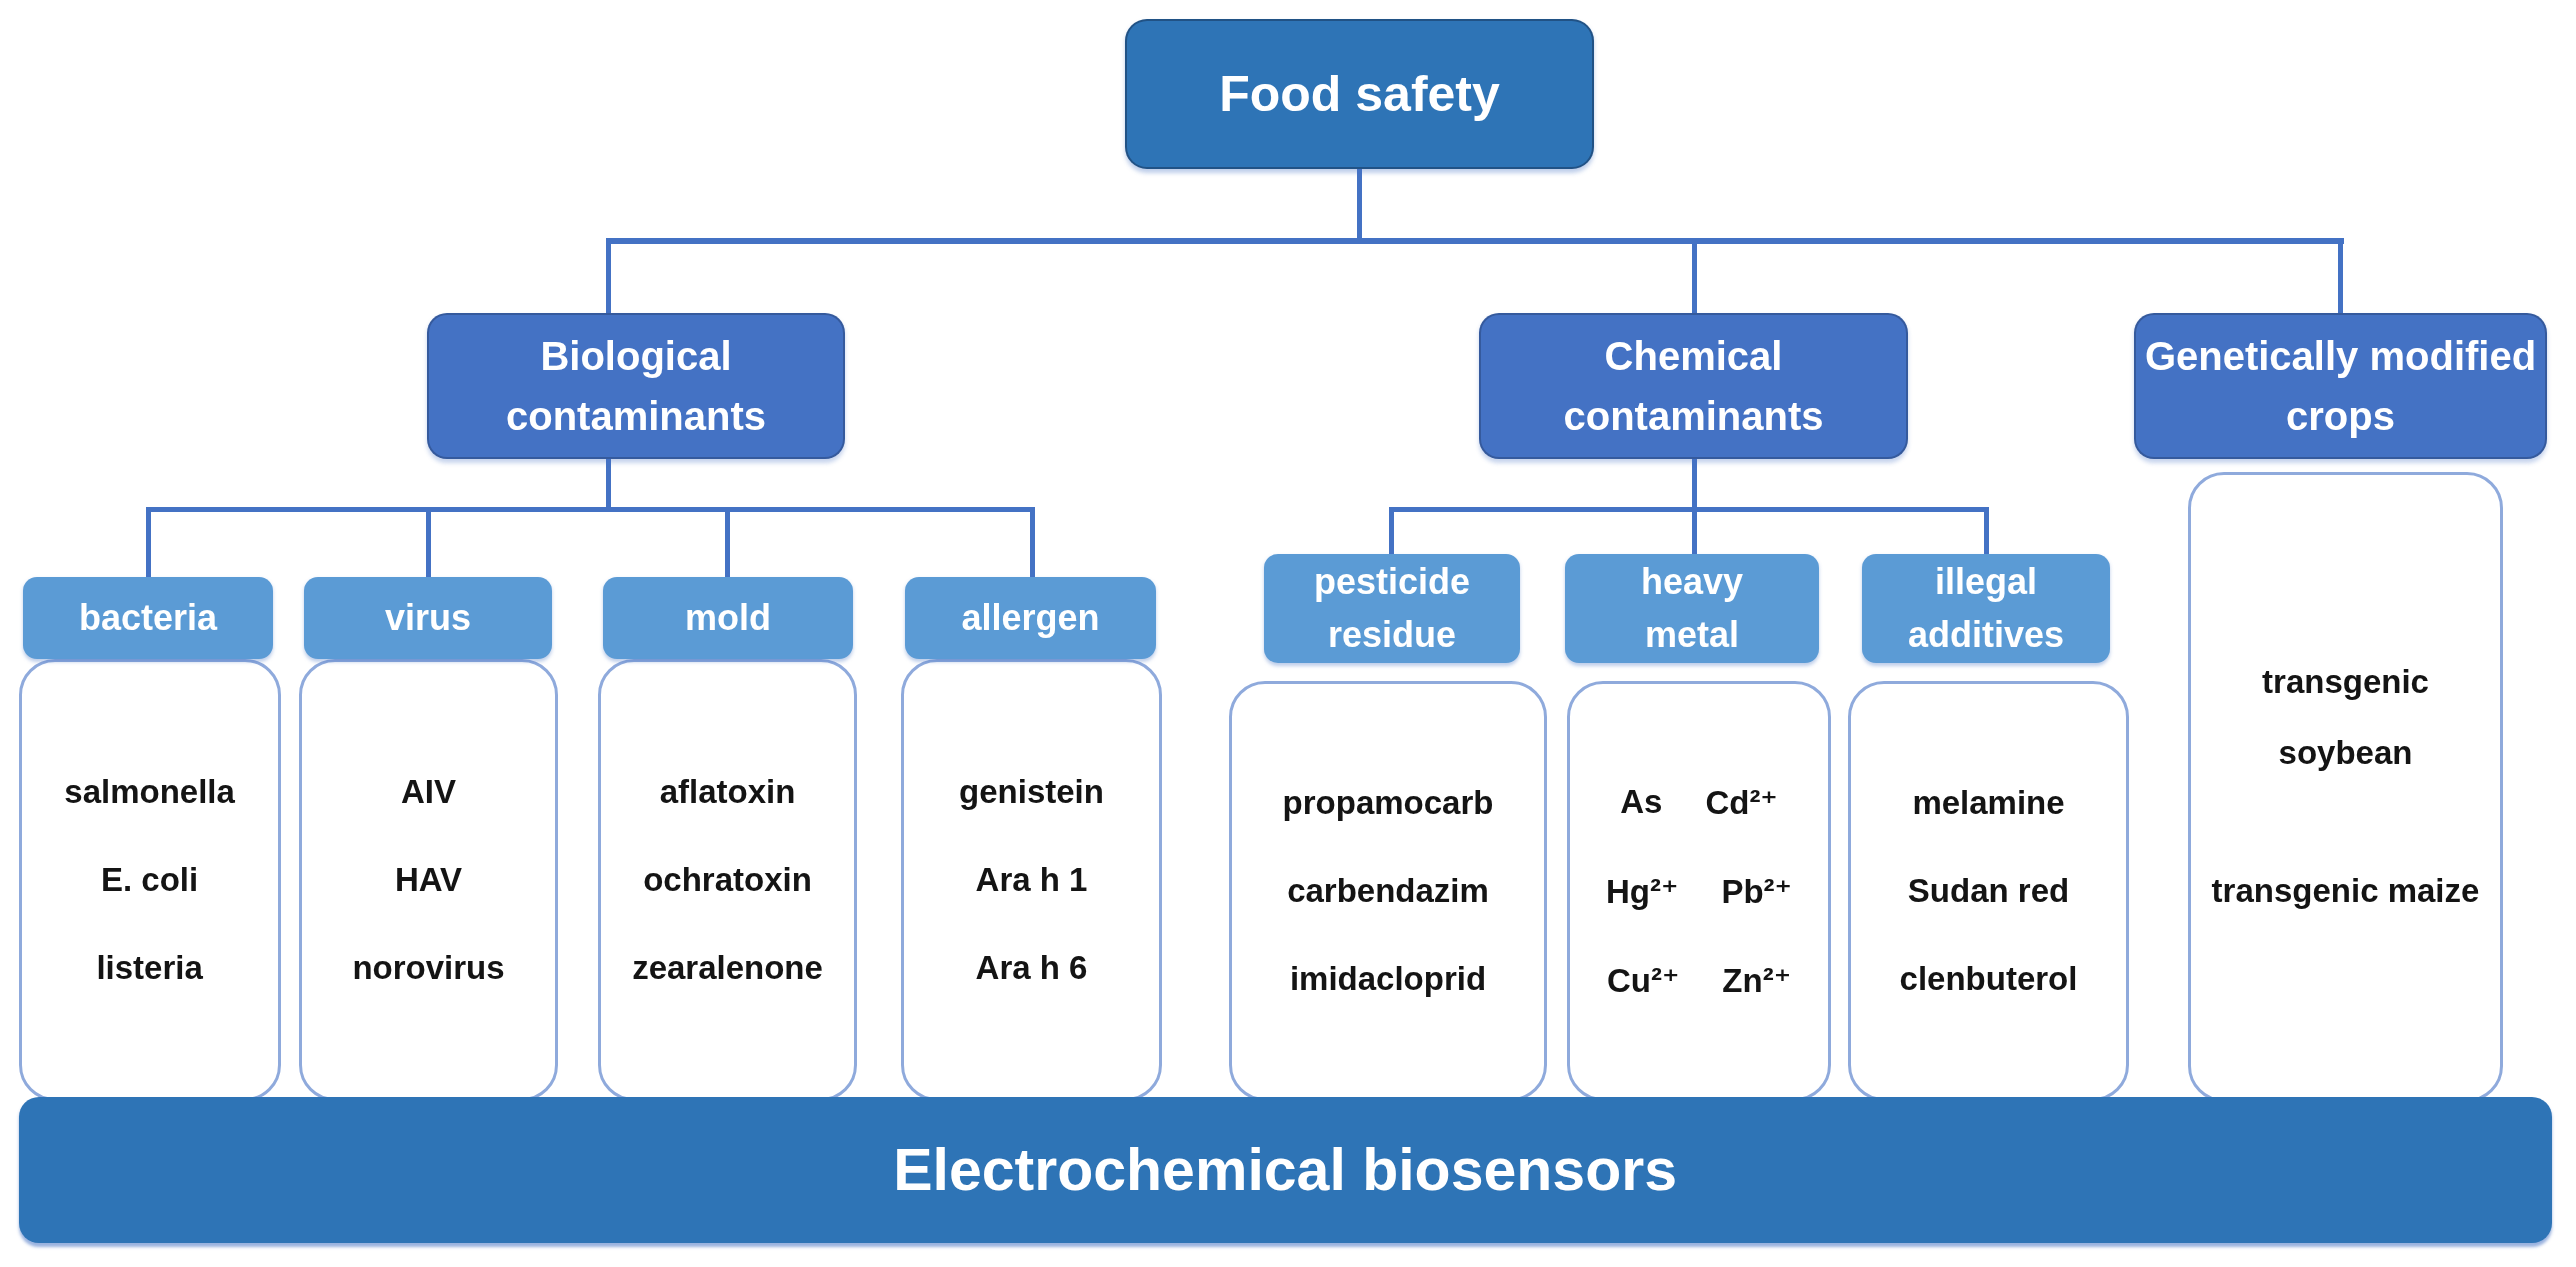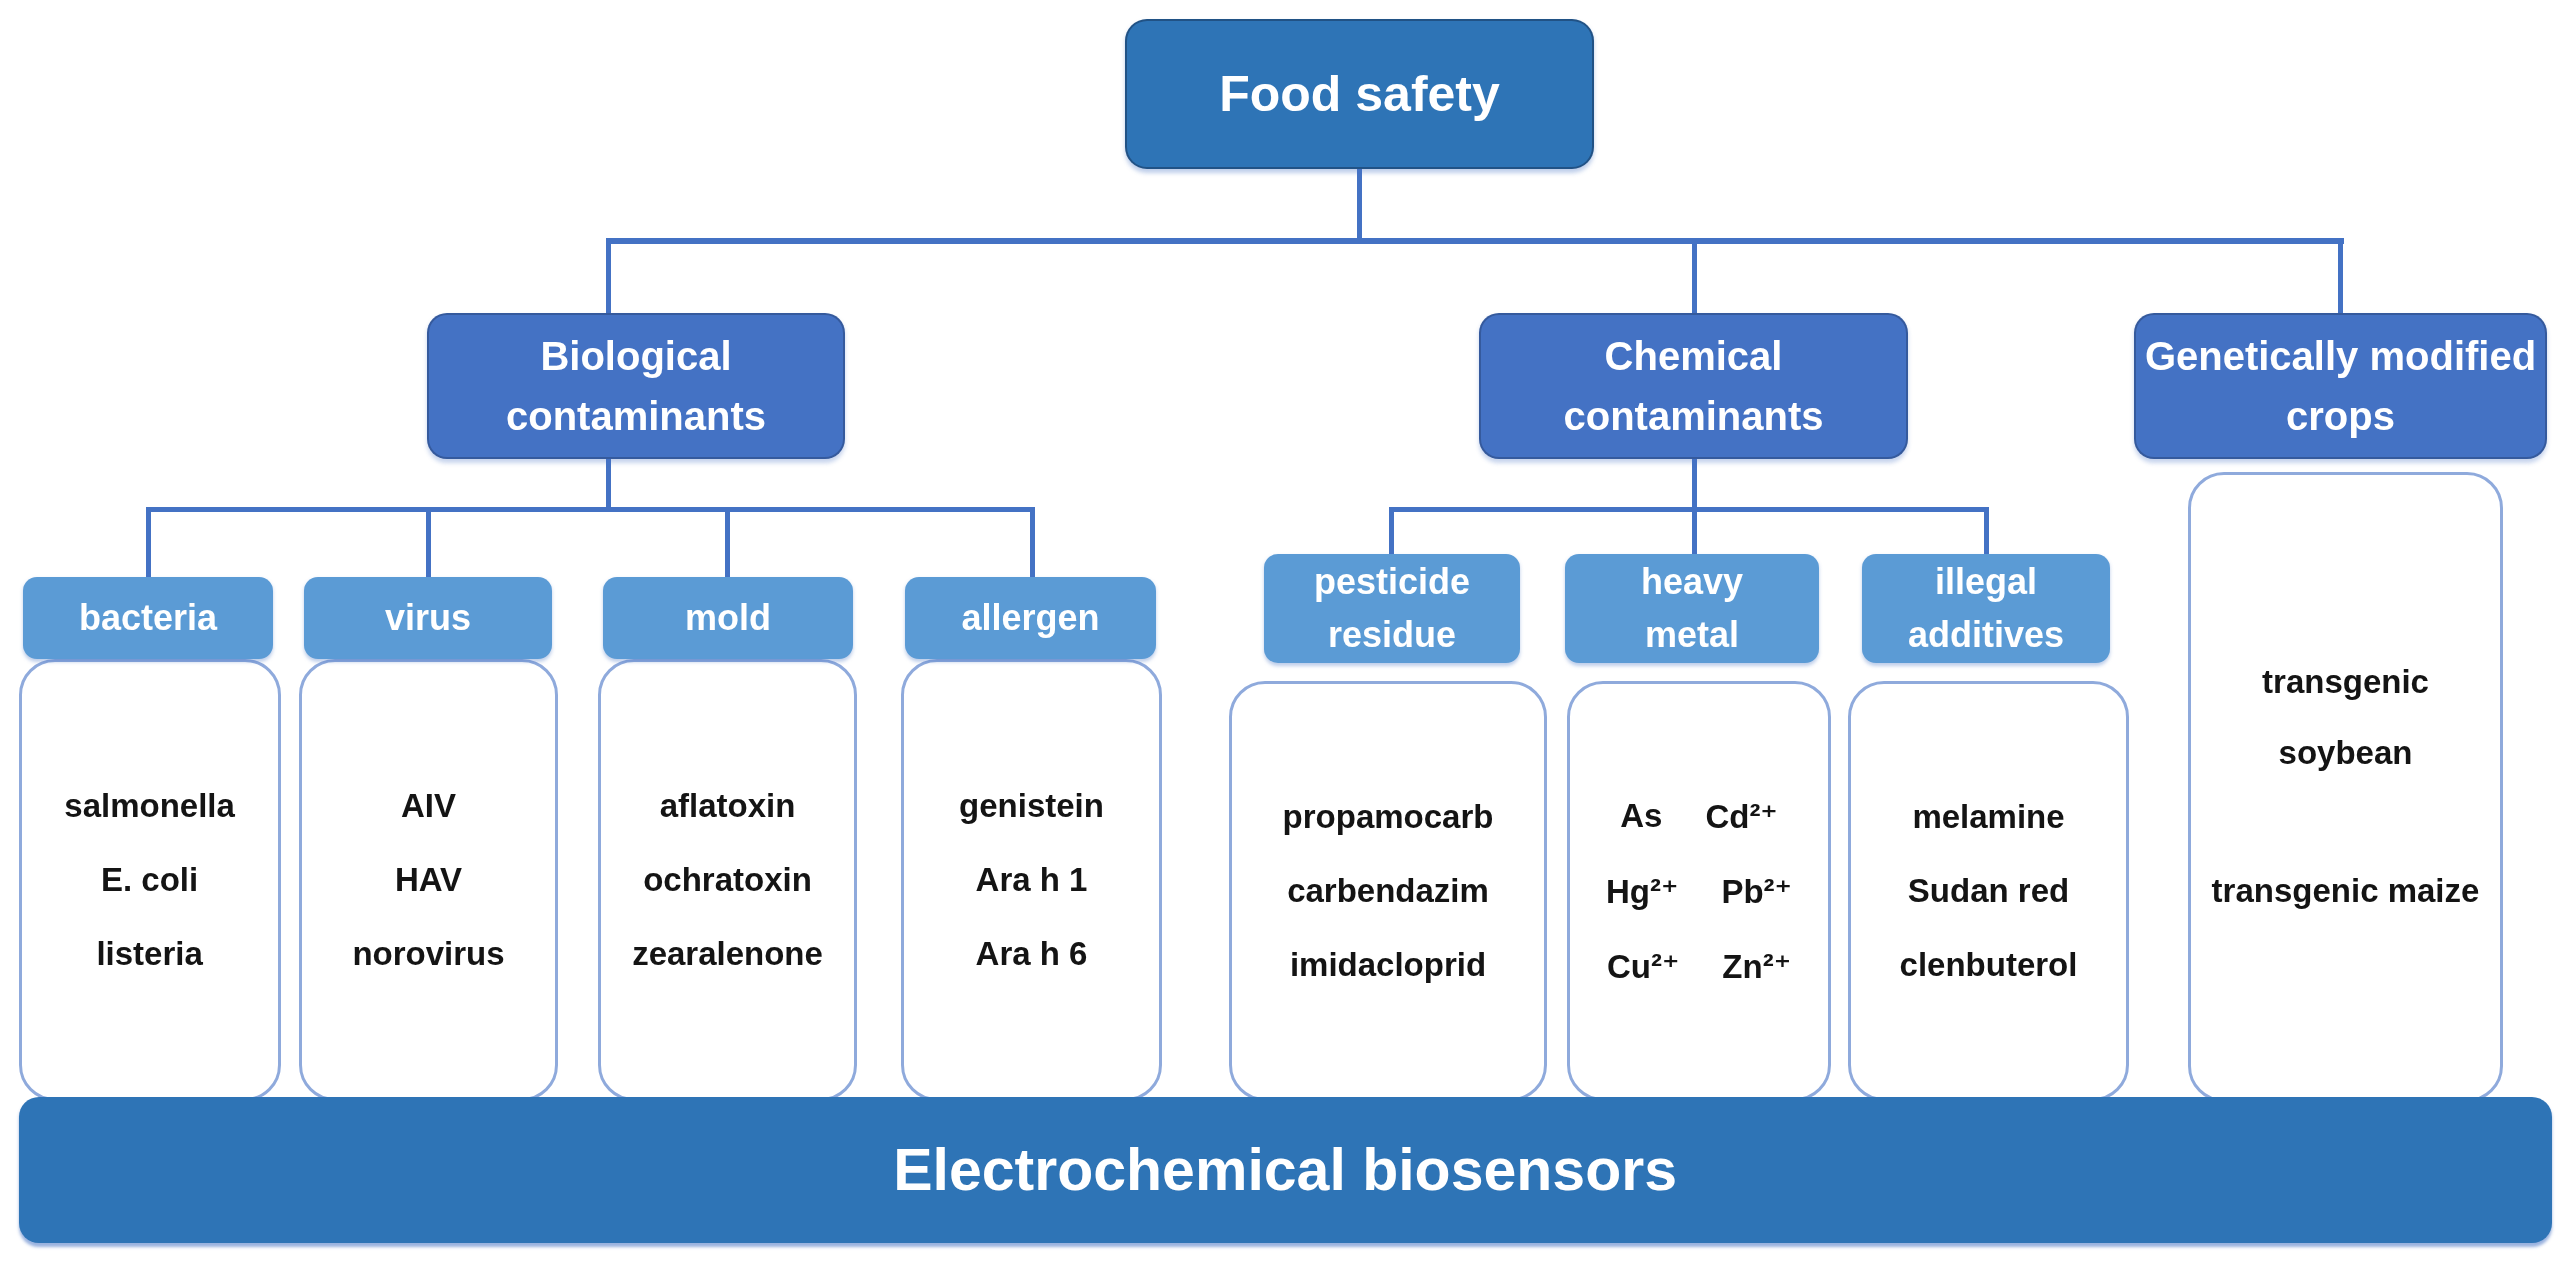--- a/index.html
+++ b/index.html
@@ -29,21 +29,21 @@
   .header3{
     background:var(--header);border-radius:14px;font-size:36px;
     line-height:1.45;z-index:5;box-shadow:0 2.3px 3.9px rgba(68,114,196,.35);
   }
   .h-one{top:577px;height:82px;justify-content:center;}
   .h-two{top:554px;height:109px;}
   .wbox{
     position:absolute;background:#fff;border:3.9px solid var(--wedge);
     border-radius:36px;display:flex;flex-direction:column;align-items:center;
     justify-content:center;color:#141414;font-weight:700;font-size:33px;
-    gap:36px;z-index:2;box-sizing:border-box;text-align:center;
+    gap:50px;z-index:2;box-sizing:border-box;text-align:center;
   }
   .wbox.bio{top:659px;height:442px;}
   .wbox.chem{top:681px;height:420px;}
   .wbox.gmo{top:472px;height:630px;gap:67px;line-height:2.15;padding:0 14px;}
   .ion-row{display:flex;column-gap:43px;justify-content:center;}
   .footer-bar{
     left:18.6px;top:1097px;width:2533px;height:146px;
     background:var(--primary);border-radius:20px;font-size:59px;z-index:6;
     box-shadow:0 3.9px 3.1px rgba(142,170,219,.9);
   }

